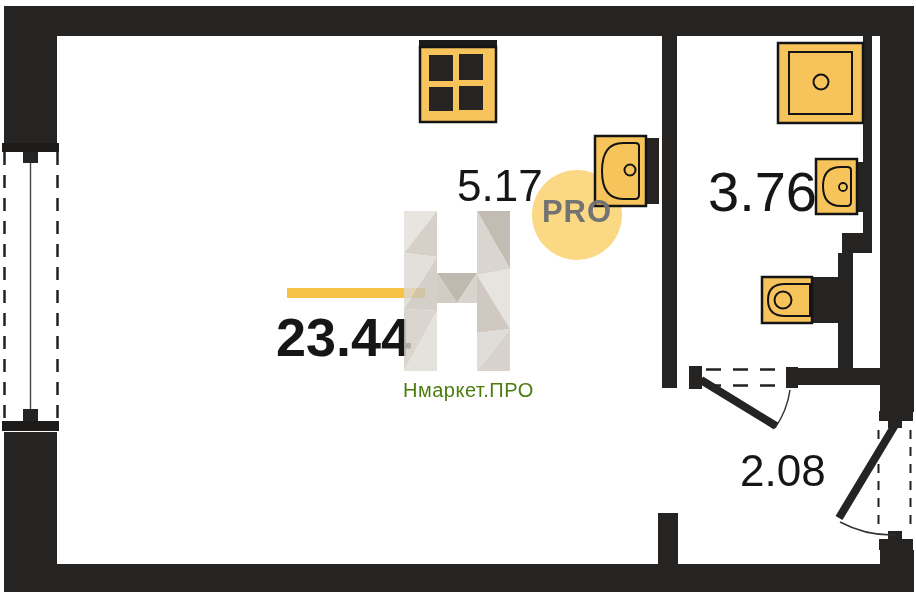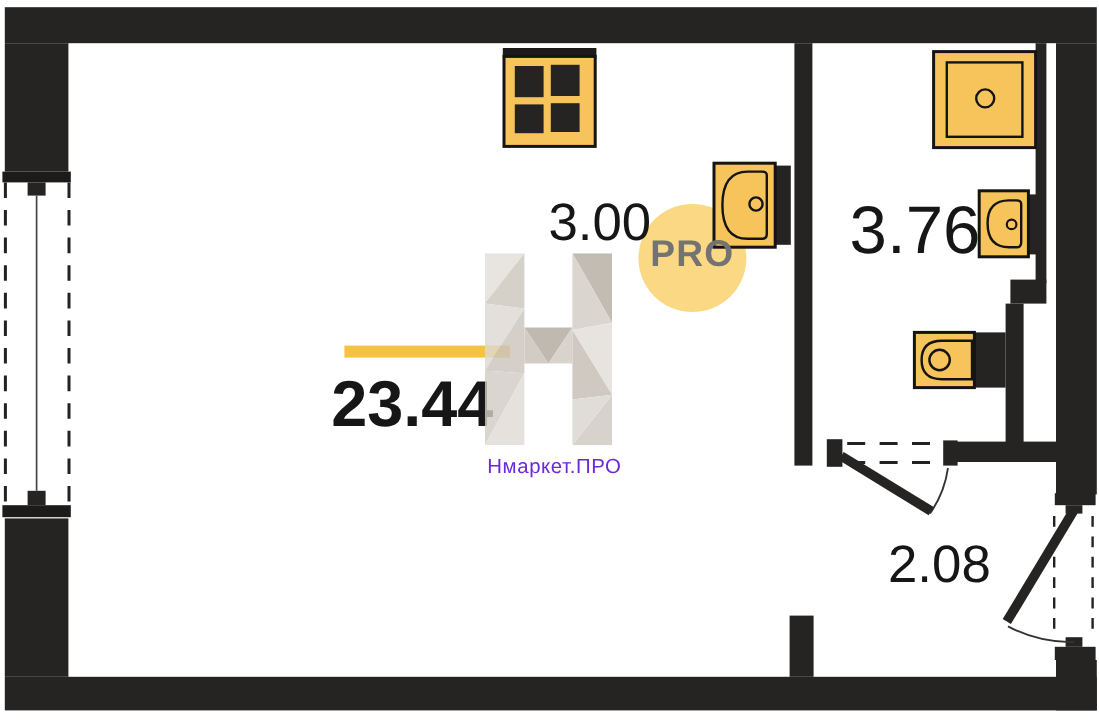--- a/index.html
+++ b/index.html
@@ -26,21 +26,21 @@
     position:absolute;left:532px;top:170px;width:90px;height:90px;border-radius:50%;
     background:rgba(250,203,84,0.72);
   }
   .pro-text{
     position:absolute;left:532px;top:196px;width:90px;text-align:center;line-height:1;
     font-size:31px;font-weight:bold;letter-spacing:1px;color:#737373;
   }
   .brand-logo{position:absolute;left:404px;top:211px;opacity:0.82;}
   .brand-text{
     position:absolute;left:403px;top:380px;width:118px;text-align:center;line-height:1;
-    font-size:17px;letter-spacing:0.5px;color:#6d28d9;white-space:nowrap;
+    font-size:20px;letter-spacing:0.5px;color:#4d7c0f;white-space:nowrap;
   }
 </style>
 </head>
 <body>
 
 <div class="plan">
 
   <div class="pro-circle"></div>
 
   <svg class="layer" width="916" height="600" viewBox="0 0 916 600">
@@ -123,21 +123,21 @@
       <rect x="811" y="277" width="27" height="46" fill="#262423"></rect>
       <rect x="762" y="277" width="50" height="46" fill="#F7C45C" stroke="#141414" stroke-width="2.5"></rect>
       <path d="M 810 284 H 785 Q 768 284 768 300 Q 768 316 785 316 H 810 Z" fill="none" stroke="#141414" stroke-width="2"></path>
       <circle cx="783" cy="300" r="8.5" fill="none" stroke="#141414" stroke-width="2"></circle>
     </g>
   </svg>
 
   <div class="accent-bar"></div>
 
   <div class="area-label lbl-total">23.44</div>
-  <div class="area-label lbl-kitchen">3.00</div>
+  <div class="area-label lbl-kitchen">5.17</div>
   <div class="area-label lbl-bath">3.76</div>
   <div class="area-label lbl-hall">2.08</div>
 
   <svg class="brand-logo" width="106" height="160" viewBox="0 0 106 160">
     <g>
       <polygon points="0,0 33,0 0,42" fill="#e3e0db"></polygon>
       <polygon points="33,0 33,46 0,42" fill="#ccc6bd"></polygon>
       <polygon points="0,42 33,46 0,98" fill="#ddd9d3"></polygon>
       <polygon points="33,46 33,100 0,98" fill="#cbc5bc"></polygon>
       <polygon points="0,98 33,100 0,160" fill="#d2ccc4"></polygon>

